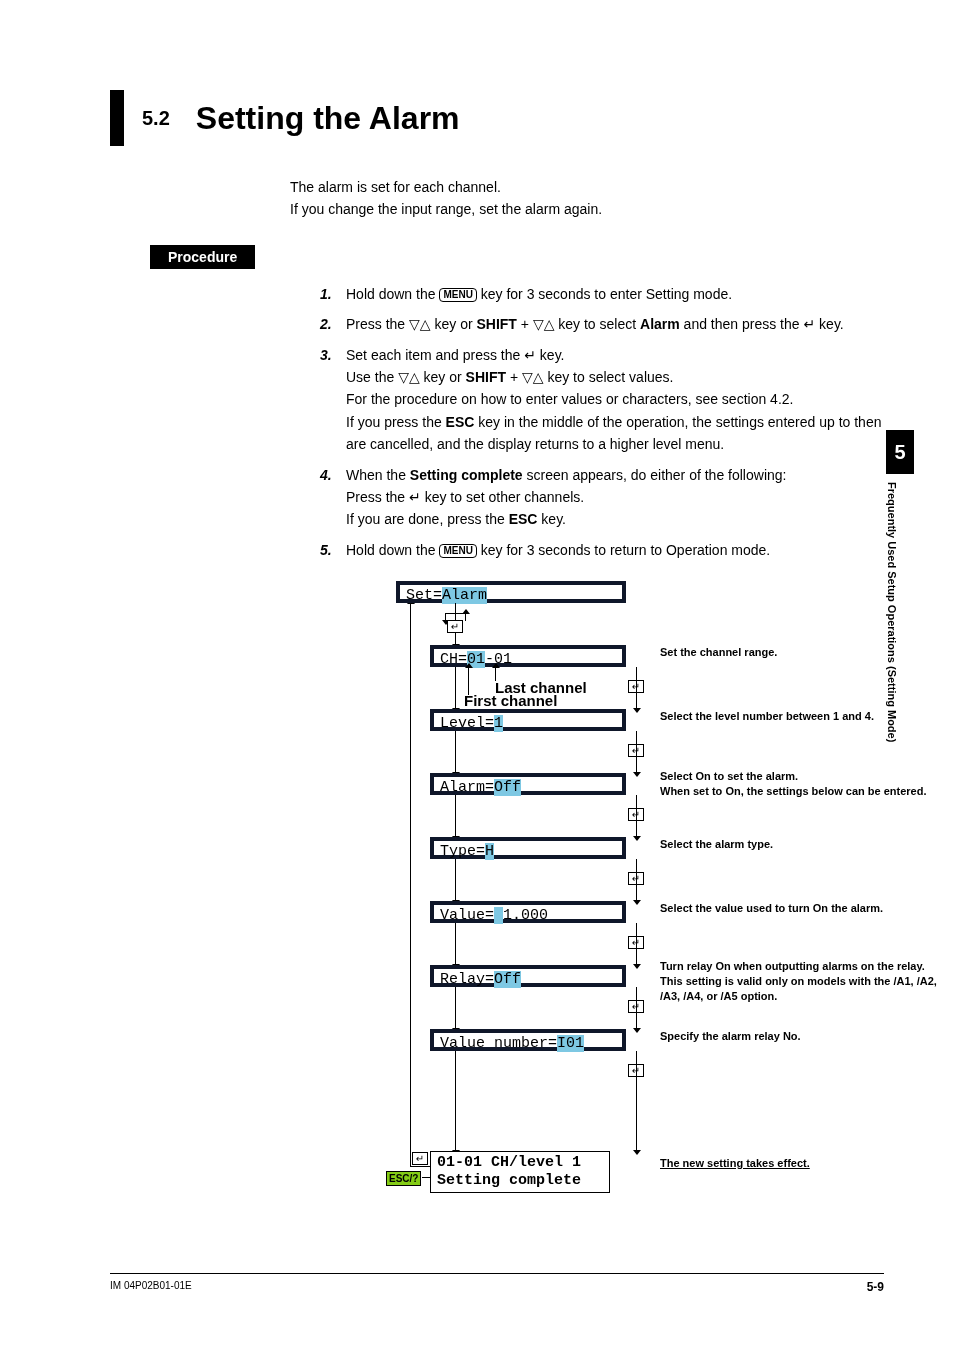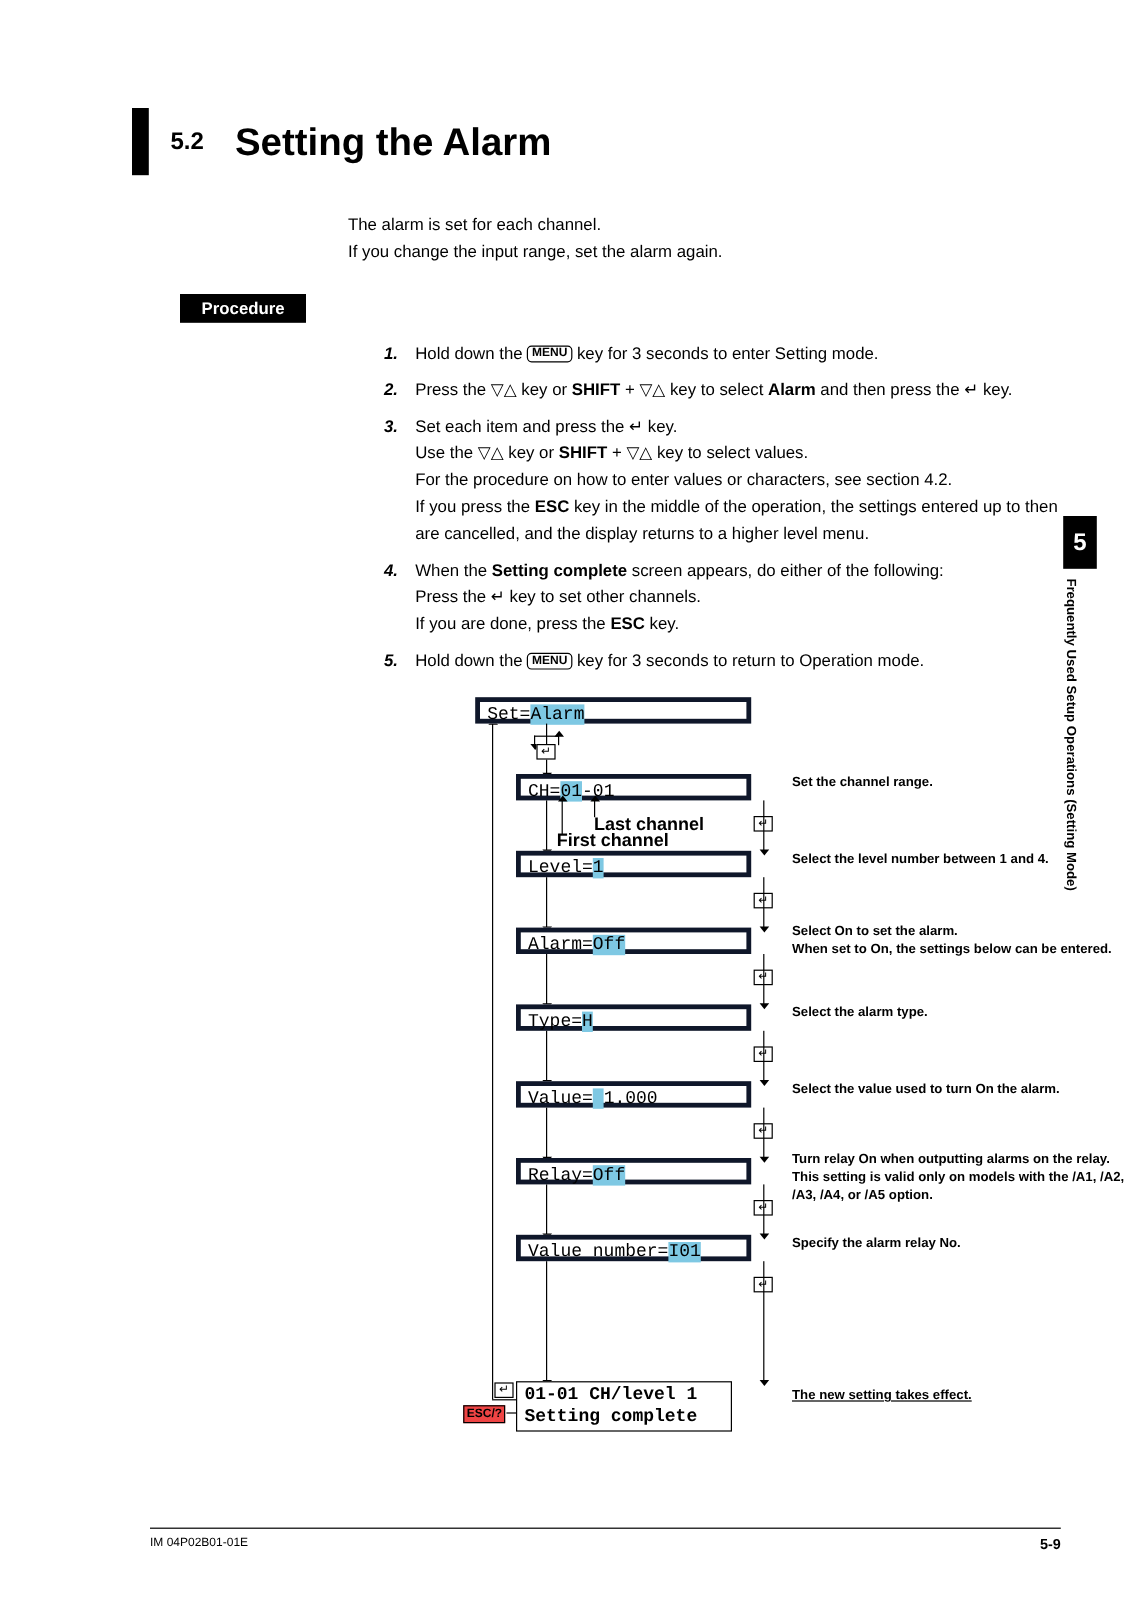--- a/index.html
+++ b/index.html
@@ -19,26 +19,26 @@
   .enter-key { font-size: 14px; }
   .flow { position: relative; margin-left: 180px; margin-top: 20px; width: 650px; height: 620px; }
   .lcd { position: absolute; border: 4px solid #0f172a; font-family: "Courier New", monospace; font-size: 15px; padding: 2px 6px; background: #fff; height: 22px; line-height: 17px; width: 230px; left: 106px; }
   .lcd .hl { background: #7ec8e3; }
   .anno { position: absolute; left: 370px; font-size: 11px; font-weight: bold; width: 290px; line-height: 1.35; }
   .small-label { position: absolute; font-size: 15px; font-weight: bold; }
   .line { position: absolute; background: #000; }
   .arrow-down::after { content: ""; position: absolute; bottom: -4px; left: -3px; border-left: 4px solid transparent; border-right: 4px solid transparent; border-top: 5px solid #000; }
   .arrow-up::before { content: ""; position: absolute; top: -4px; left: -3px; border-left: 4px solid transparent; border-right: 4px solid transparent; border-bottom: 5px solid #000; }
   .enter-icon { position: absolute; border: 1px solid #000; width: 16px; height: 13px; background: #fff; font-size: 10px; line-height: 11px; text-align: center; }
-  .esc-box { position: absolute; border: 1px solid #000; font-size: 10px; font-weight: bold; padding: 1px 2px; background: #ef4444; }
+  .esc-box { position: absolute; border: 1px solid #000; font-size: 10px; font-weight: bold; padding: 1px 2px; background: #84cc16; }
   .complete-box { position: absolute; border: 1px solid #000; font-family: "Courier New", monospace; font-size: 15px; padding: 2px 6px; background: #fff; line-height: 1.2; }
   .side-tab { position: absolute; right: 40px; top: 430px; width: 28px; }
   .tab-black { width: 28px; height: 44px; background: #000; color: #fff; font-size: 20px; font-weight: bold; text-align: center; line-height: 44px; }
   .tab-text { writing-mode: vertical-rl; font-size: 11px; font-weight: bold; padding-top: 8px; height: 360px; text-align: left; }
-  .footer { position: absolute; bottom: 56px; left: 110px; right: 70px; border-top: 1px solid #000; padding-top: 6px; font-size: 10px; display: flex; justify-content: space-between; margin-left: 15px; }
+  .footer { position: absolute; bottom: 56px; left: 110px; right: 70px; border-top: 1px solid #000; padding-top: 6px; font-size: 10px; display: flex; justify-content: space-between; }
   .footer-right { font-weight: bold; font-size: 12px; }
 </style>
 </head>
 <body>
 
 <div class="page">
 
   <div class="title-row">
     <div class="title-bar"></div>
     <div class="title-num">5.2</div>

